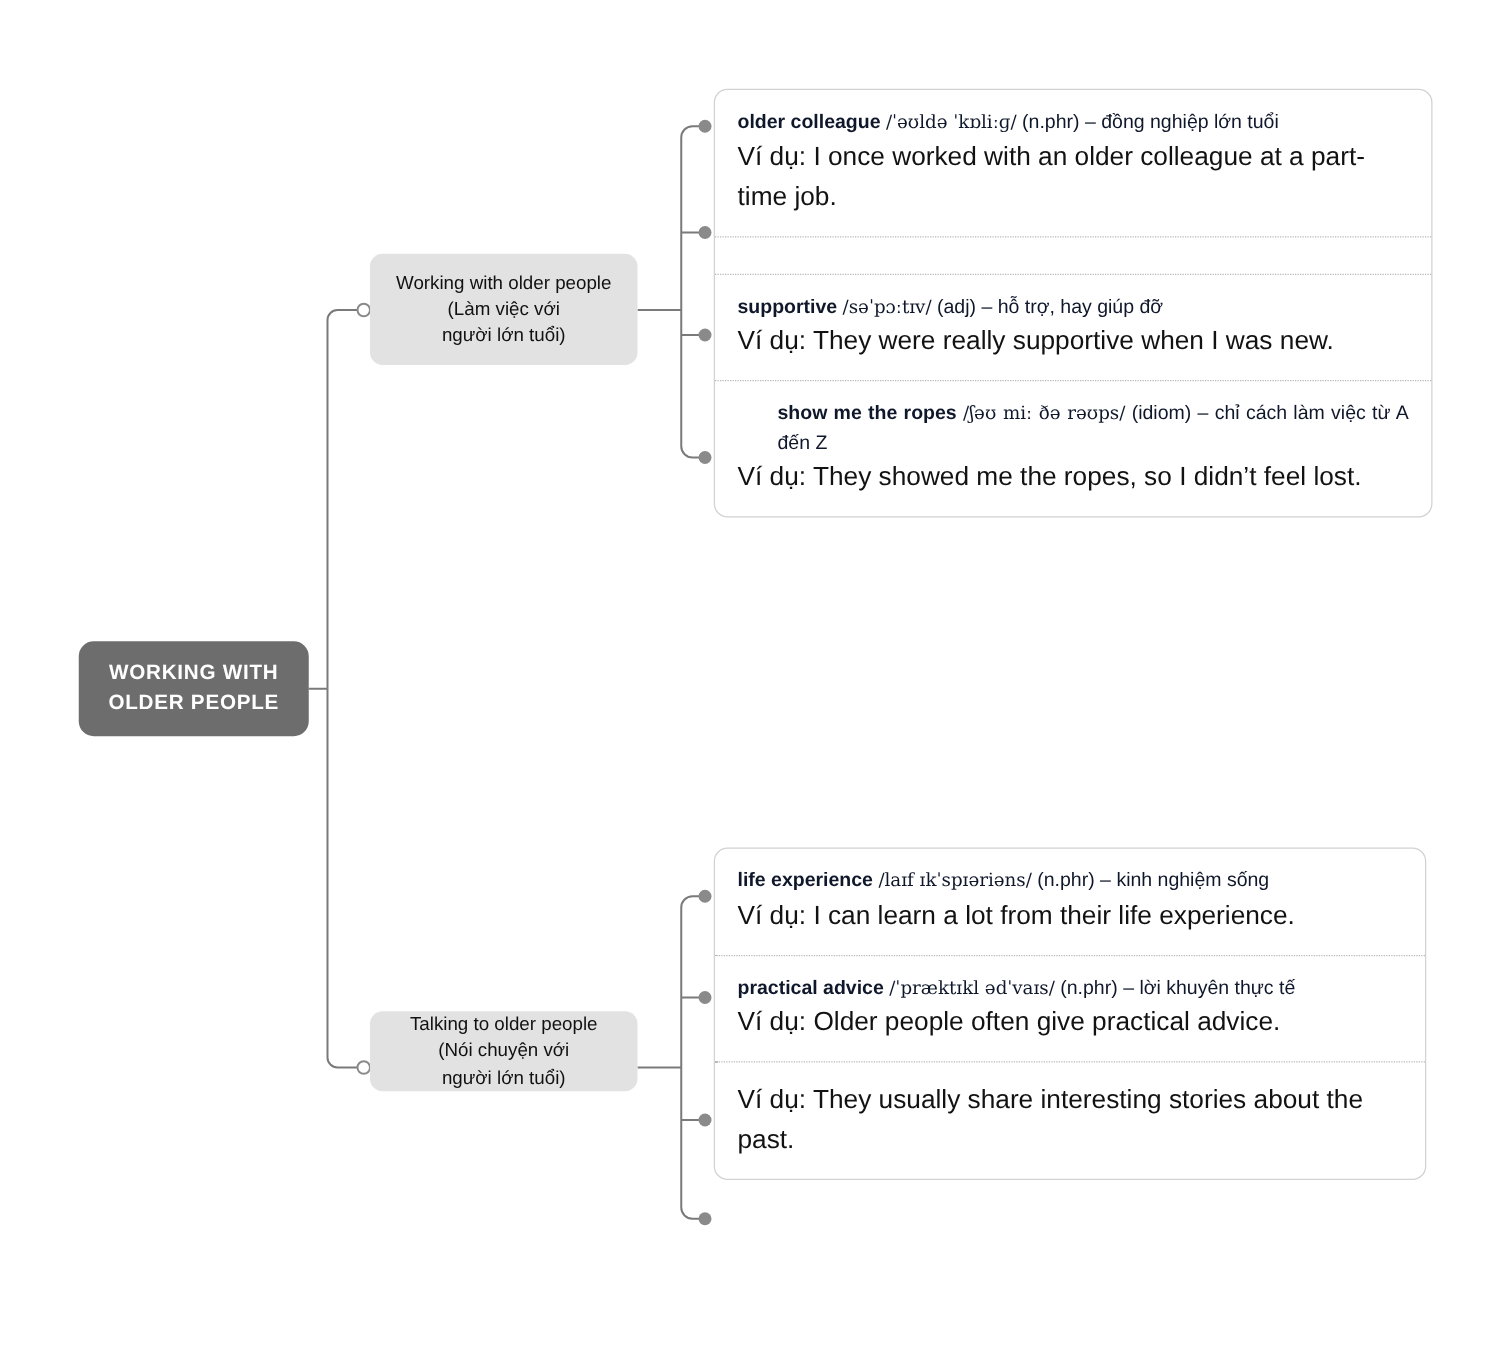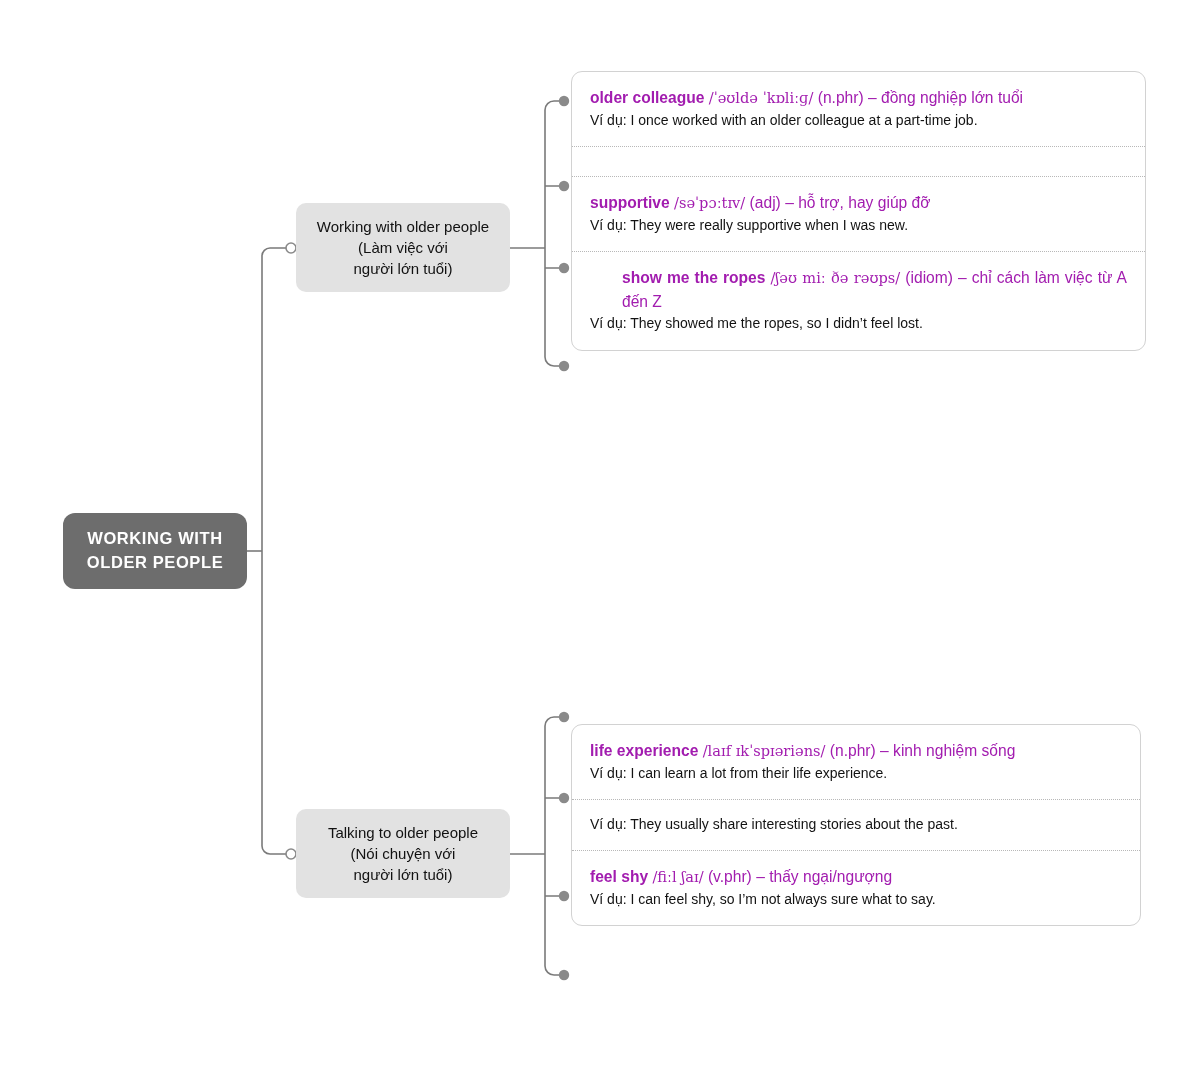--- a/index.html
+++ b/index.html
@@ -47,49 +47,49 @@
     background: #e2e2e2;
     border-radius: 10px;
     display: flex; align-items: center; justify-content: center;
     text-align: center;
     font-size: 15px;
     line-height: 1.42;
     color: #111111;
     padding: 12px 10px;
   }
   #branch-1 { left: 296px; top: 203px; height: 89px; }
-  #branch-2 { left: 296px; top: 809px; height: 89px; }
+  #branch-2 { left: 296px; top: 809px; height: 64px; }
 
   
   .card {
     position: absolute;
     border: 1px solid #d2d2d2;
     border-radius: 11px;
     background: #ffffff;
   }
   #card-1 { left: 571px; top: 71px;  width: 575px; }
-  #card-2 { left: 571px; top: 724px; width: 570px; }
+  #card-2 { left: 571px; top: 678px; width: 570px; }
 
   .card-item {
     padding: 14px 18px 15px 18px;
     position: relative;
   }
   .card-item + .card-item { border-top: 1px dotted #b8b8b8; }
 
   .entry-line {
     font-size: 15.6px;
     line-height: 1.52;
-    color: #a21caf;
+    color: #0f172a;
     margin: 0;
   }
   .entry-line.justified { text-align: justify; margin-left: 32px; }
   .term { font-weight: bold; }
   .ipa { font-family: "DejaVu Serif", serif; font-size: 14.6px; }
   .example {
-    font-size: 14px;
+    font-size: 21px;
     line-height: 1.52;
     color: #121212;
     margin: 0;
   }
 </style>
 </head>
 <body>
 
 <div id="mindmap">
 
@@ -192,30 +192,30 @@
       <p class="entry-line">
         <span class="term">life experience</span>
         <span class="ipa">/laɪf ɪkˈspɪəriəns/</span>
         <span>(n.phr)</span>
         <span>–</span>
         <span>kinh nghiệm sống</span>
       </p>
       <p class="example">Ví dụ: I can learn a lot from their life experience.</p>
     </div>
 
+    <div class="card-item">
+      <p class="entry-line">
+        <span class="term">practical advice</span>
+        <span class="ipa">/ˈpræktɪkl ədˈvaɪs/</span>
+        <span>(n.phr)</span>
+        <span>–</span>
+        <span>lời khuyên thực tế</span>
+      </p>
+      <p class="example">Ví dụ: Older people often give practical advice.</p>
+    </div>
 
     <div class="card-item">
       <p class="example">Ví dụ: They usually share interesting stories about the past.</p>
     </div>
 
-    <div class="card-item">
-      <p class="entry-line">
-        <span class="term">feel shy</span>
-        <span class="ipa">/fiːl ʃaɪ/</span>
-        <span>(v.phr)</span>
-        <span>–</span>
-        <span>thấy ngại/ngượng</span>
-      </p>
-      <p class="example">Ví dụ: I can feel shy, so I’m not always sure what to say.</p>
-    </div>
   </div>
 
 </div>
 
 </body></html>

